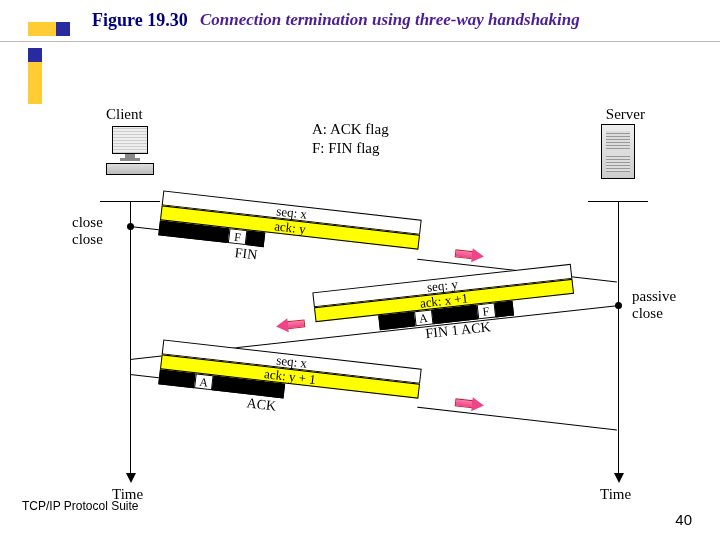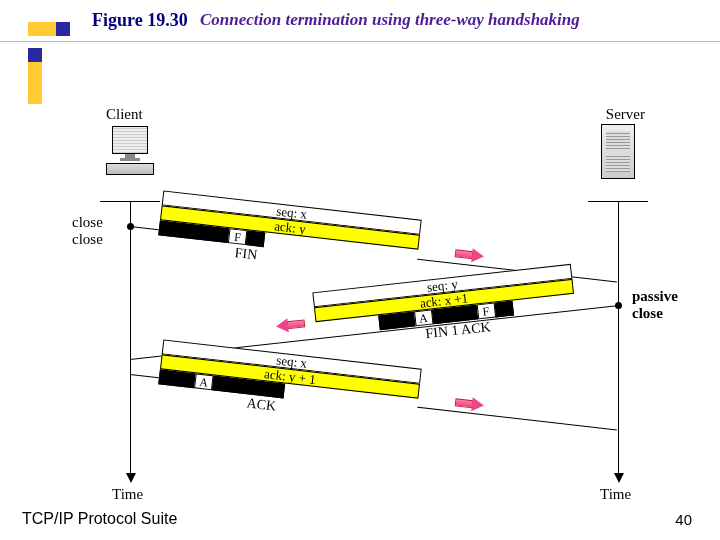--- a/index.html
+++ b/index.html
@@ -198,22 +198,22 @@
   }
   .pink-arrow.rev .shaft { left:auto; right:0; }
   
   .dirline {
     position: absolute;
     border-top: 1px solid #000;
     transform-origin: left center;
   }
   
   .footer-left {
-    position:absolute; bottom:12px; left:22px;
-    font-family: Arial, sans-serif; font-size:16px;
+    position:absolute; bottom:27px; left:22px;
+    font-family: Arial, sans-serif; font-size:12px;
   }
   .footer-right {
     position:absolute; bottom:12px; right:28px;
     font-family: Arial, sans-serif; font-size:15px;
   }
 </style>
 </head>
 <body>
 
 <div class="header"></div>
@@ -233,38 +233,42 @@
 
   <div class="client-box">
     <div class="monitor"></div>
       <div class="stand"></div>
       <div class="base"></div>
       <div class="cpu"></div>
   </div>
 
   <div class="server-box"></div>
 
+  <div class="legend">
+    <div>A: ACK flag</div>
+    <div>F: FIN flag</div>
+  </div>
 
   <div class="timeline left">
     <div class="arrowhead-down"></div>
   </div>
   <div class="timeline right">
     <div class="arrowhead-down"></div>
   </div>
 
   <div style="position:absolute;left:40px;top:95px;width:60px;border-top:1.5px solid #000;"></div>
   <div style="position:absolute;left:528px;top:95px;width:60px;border-top:1.5px solid #000;"></div>
 
   <div class="label" style="left:12px; top:108px;">
     <div>close</div>
       <div>close</div>
   </div>
   <div class="dot" style="left:67px; top:117px;"></div>
 
-  <div class="label" style="left:572px; top:182px;font-weight:bold;">
+  <div class="label" style="left:572px; top:182px;">
     <div>passive</div>
       <div>close</div>
   </div>
   <div class="dot" style="left:555px; top:196px;"></div>
 
   <div class="dirline" style="left:70px; top:120px; width:490px; transform:rotate(6.5deg);"></div>
   <div class="dirline" style="left:70px; top:253px; width:490px; transform:rotate(-6.3deg);"></div>
   <div class="dirline" style="left:70px; top:268px; width:490px; transform:rotate(6.5deg);"></div>
 
   <div class="seg" style="left:100px; top:99px; transform:rotate(6.5deg);">

